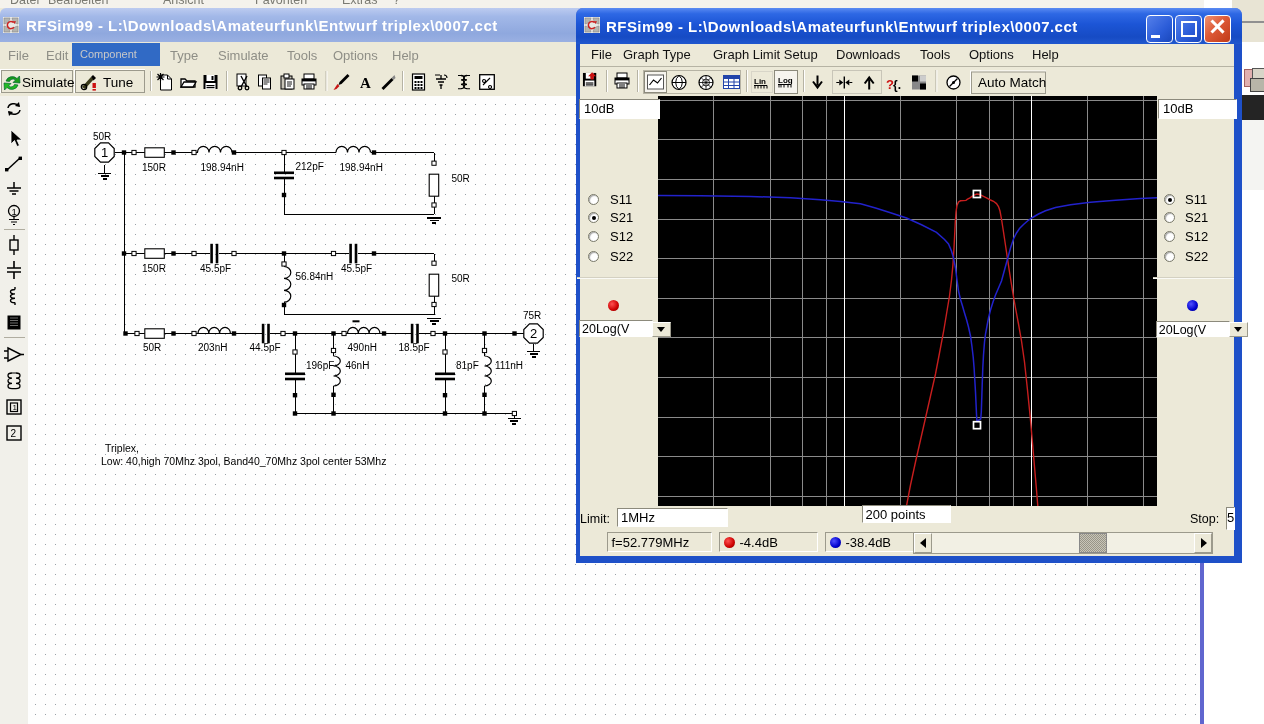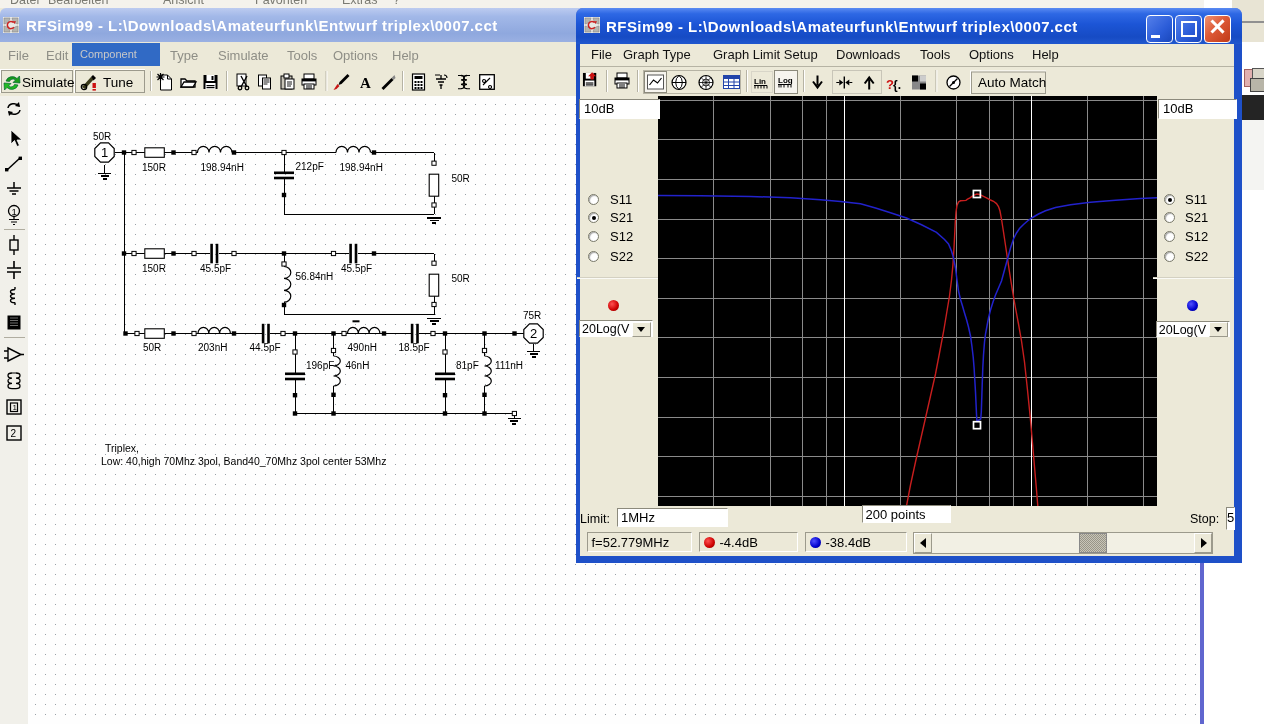--- a/index.html
+++ b/index.html
@@ -40,21 +40,21 @@
 #gborder-l{left:0;top:36px;width:4px;height:519px;background:#1e50c8;}
 #gborder-r{left:658px;top:36px;width:8px;height:519px;background:#1e50c8;}
 #gborder-b{left:0;top:548px;width:666px;height:7px;background:#1e50c8;}
 #gmenu{left:4px;top:36px;width:654px;height:22px;background:#ece9d8;border-bottom:1px solid #b6b3a4;}
 #gmenu span{position:absolute;top:3px;font-size:13px;color:#111;}
 #gtool{left:4px;top:59px;width:654px;height:29px;background:#ece9d8;}
 .whitebox{position:absolute;background:#fff;border:1px solid;border-color:#8c8a7c #fff #fff #8c8a7c;font-size:13px;color:#000;}
 .radio{position:absolute;width:9px;height:9px;border-radius:50%;background:#fff;border:1px solid #787868;box-shadow:inset 1px 1px 1px #aaa;}
 .radio.sel::after{content:"";position:absolute;left:2.5px;top:2.5px;width:4px;height:4px;border-radius:50%;background:#000;}
 .rlabel{position:absolute;font-size:13px;color:#000;}
-.sunken{position:absolute;background:#ece9d8;border:1px solid;border-color:#9c9a8c #fff #fff #9c9a8c;}
+.sunken{position:absolute;background:#ece9d8;border:1px solid;border-color:#9c9a8c #fff #fff #9c9a8c;margin-left:20px;}
 .dot{position:absolute;width:11px;height:11px;border-radius:50%;}
 </style>
 </head>
 <body>
 <div id="screen">
   <div class="abs" id="topstrip">
     <span style="left:10px">Datei</span>
       <span style="left:48px">Bearbeiten</span>
     <span style="left:163px">Ansicht</span>
       <span style="left:255px">Favoriten</span>

